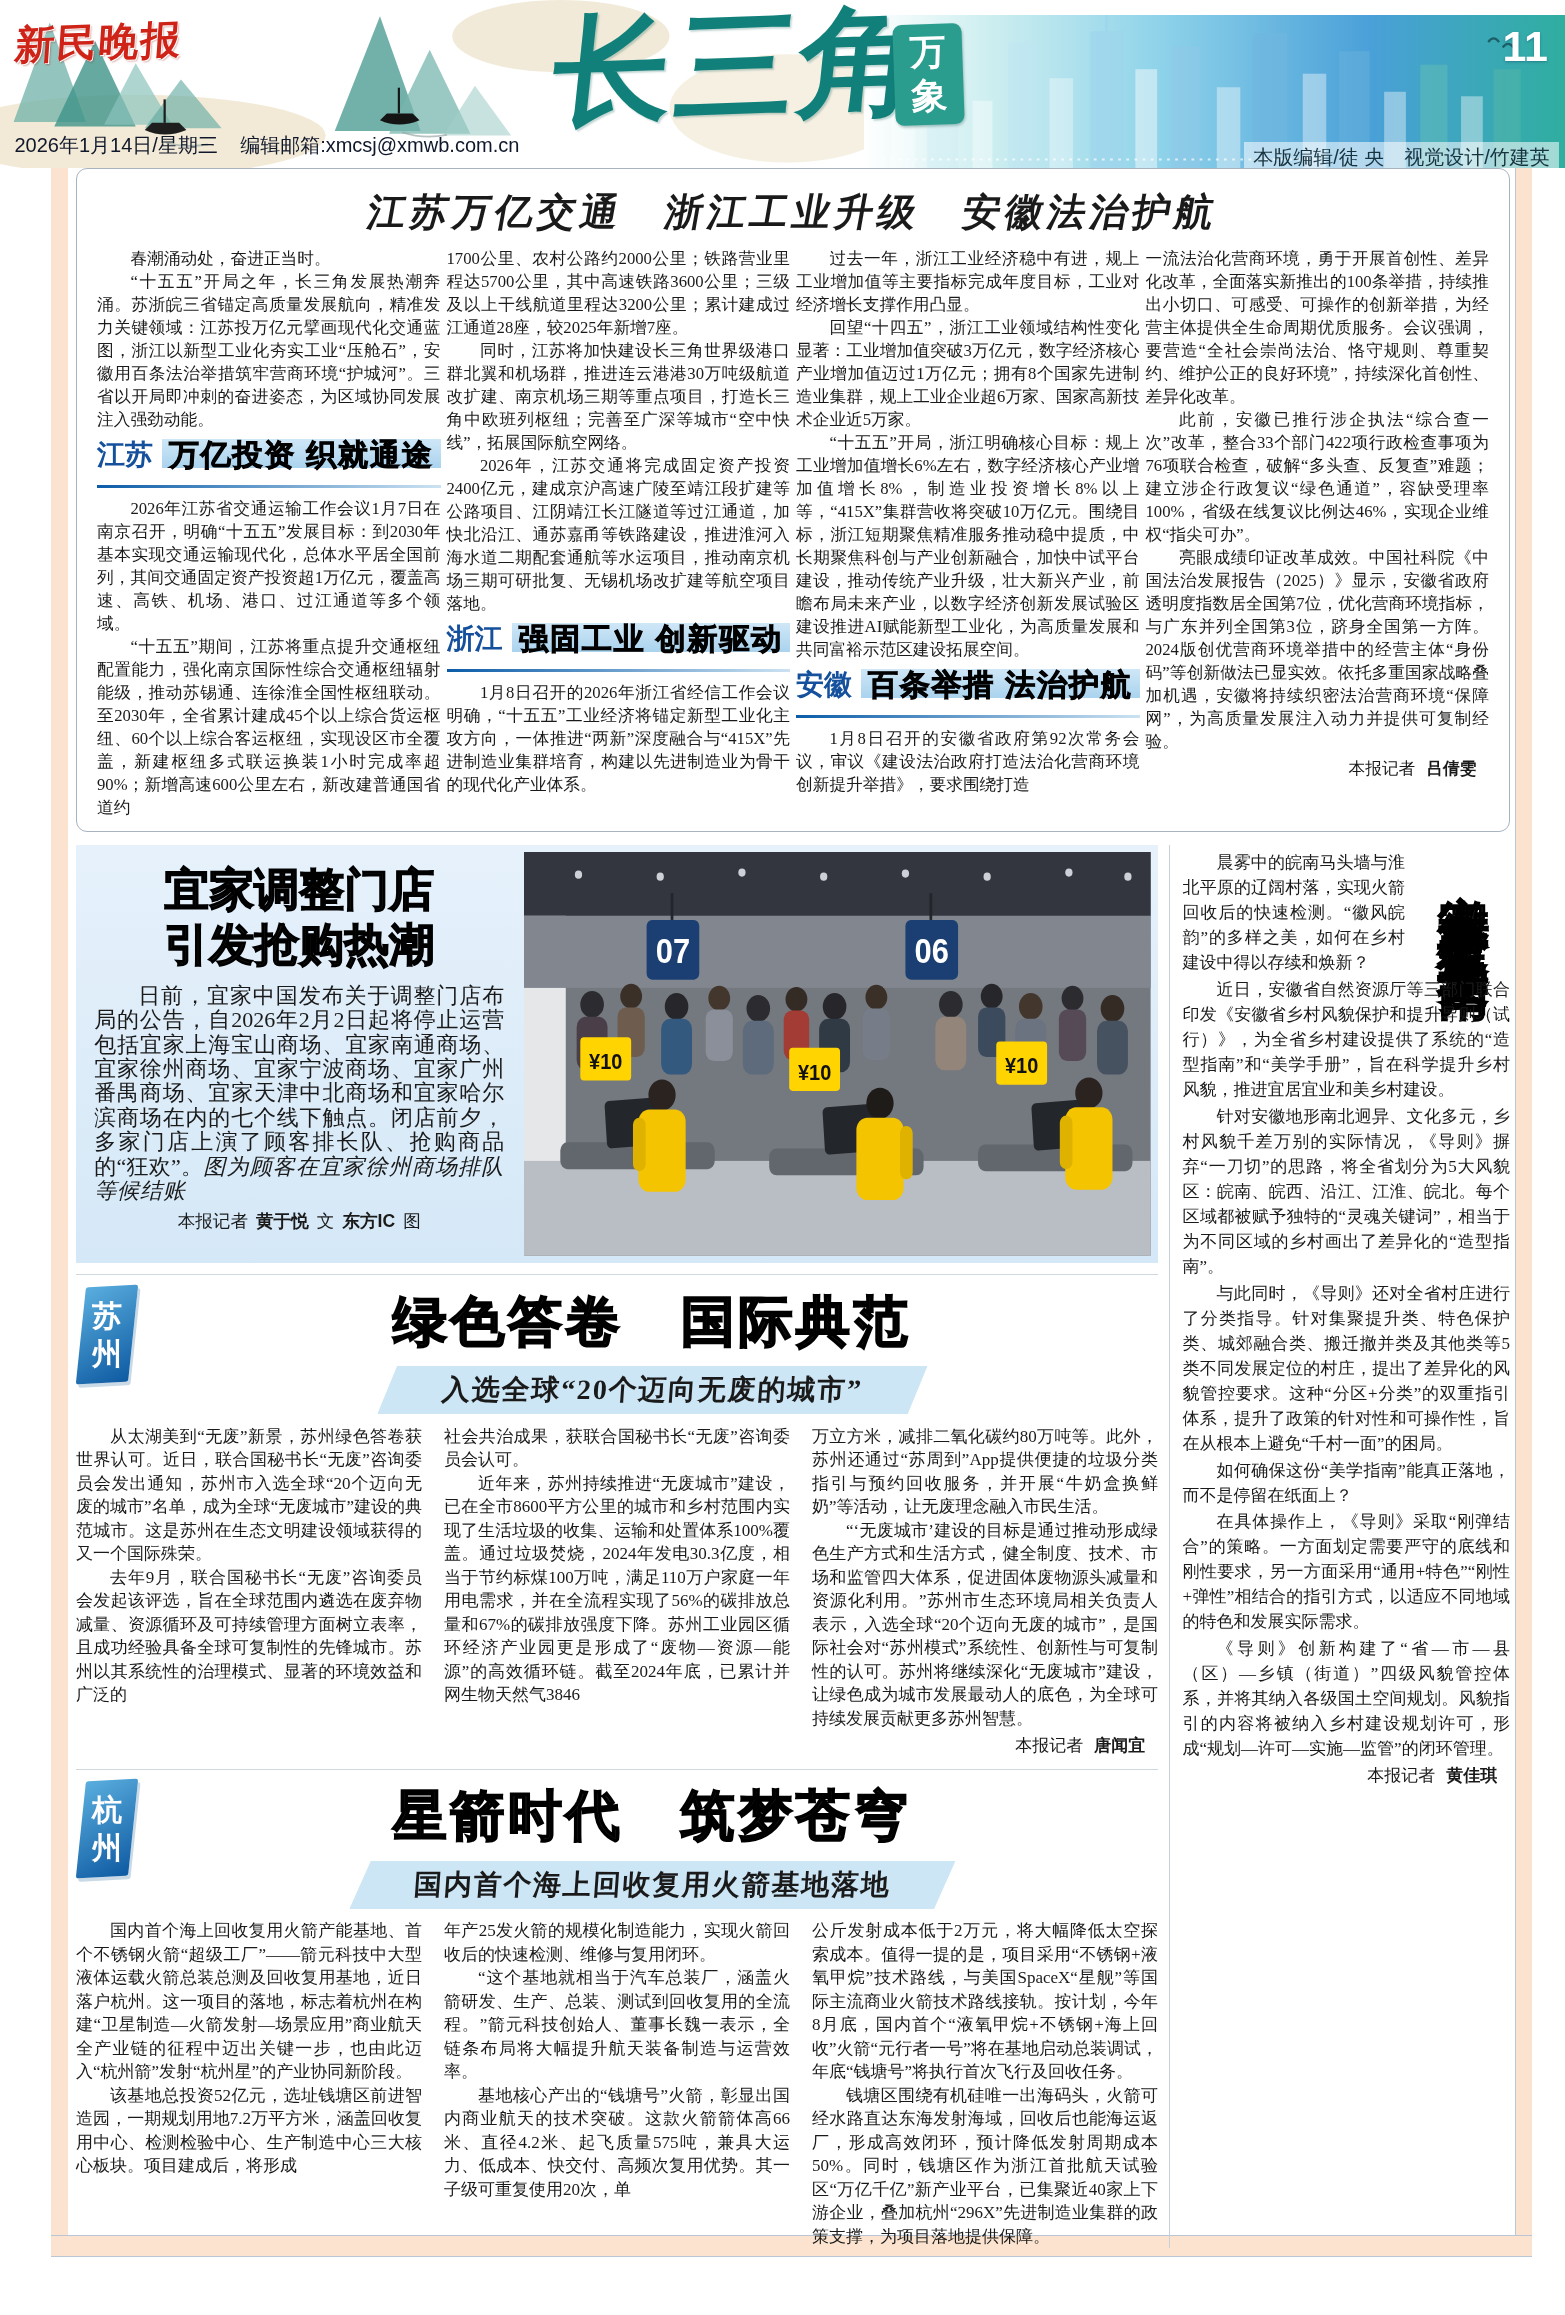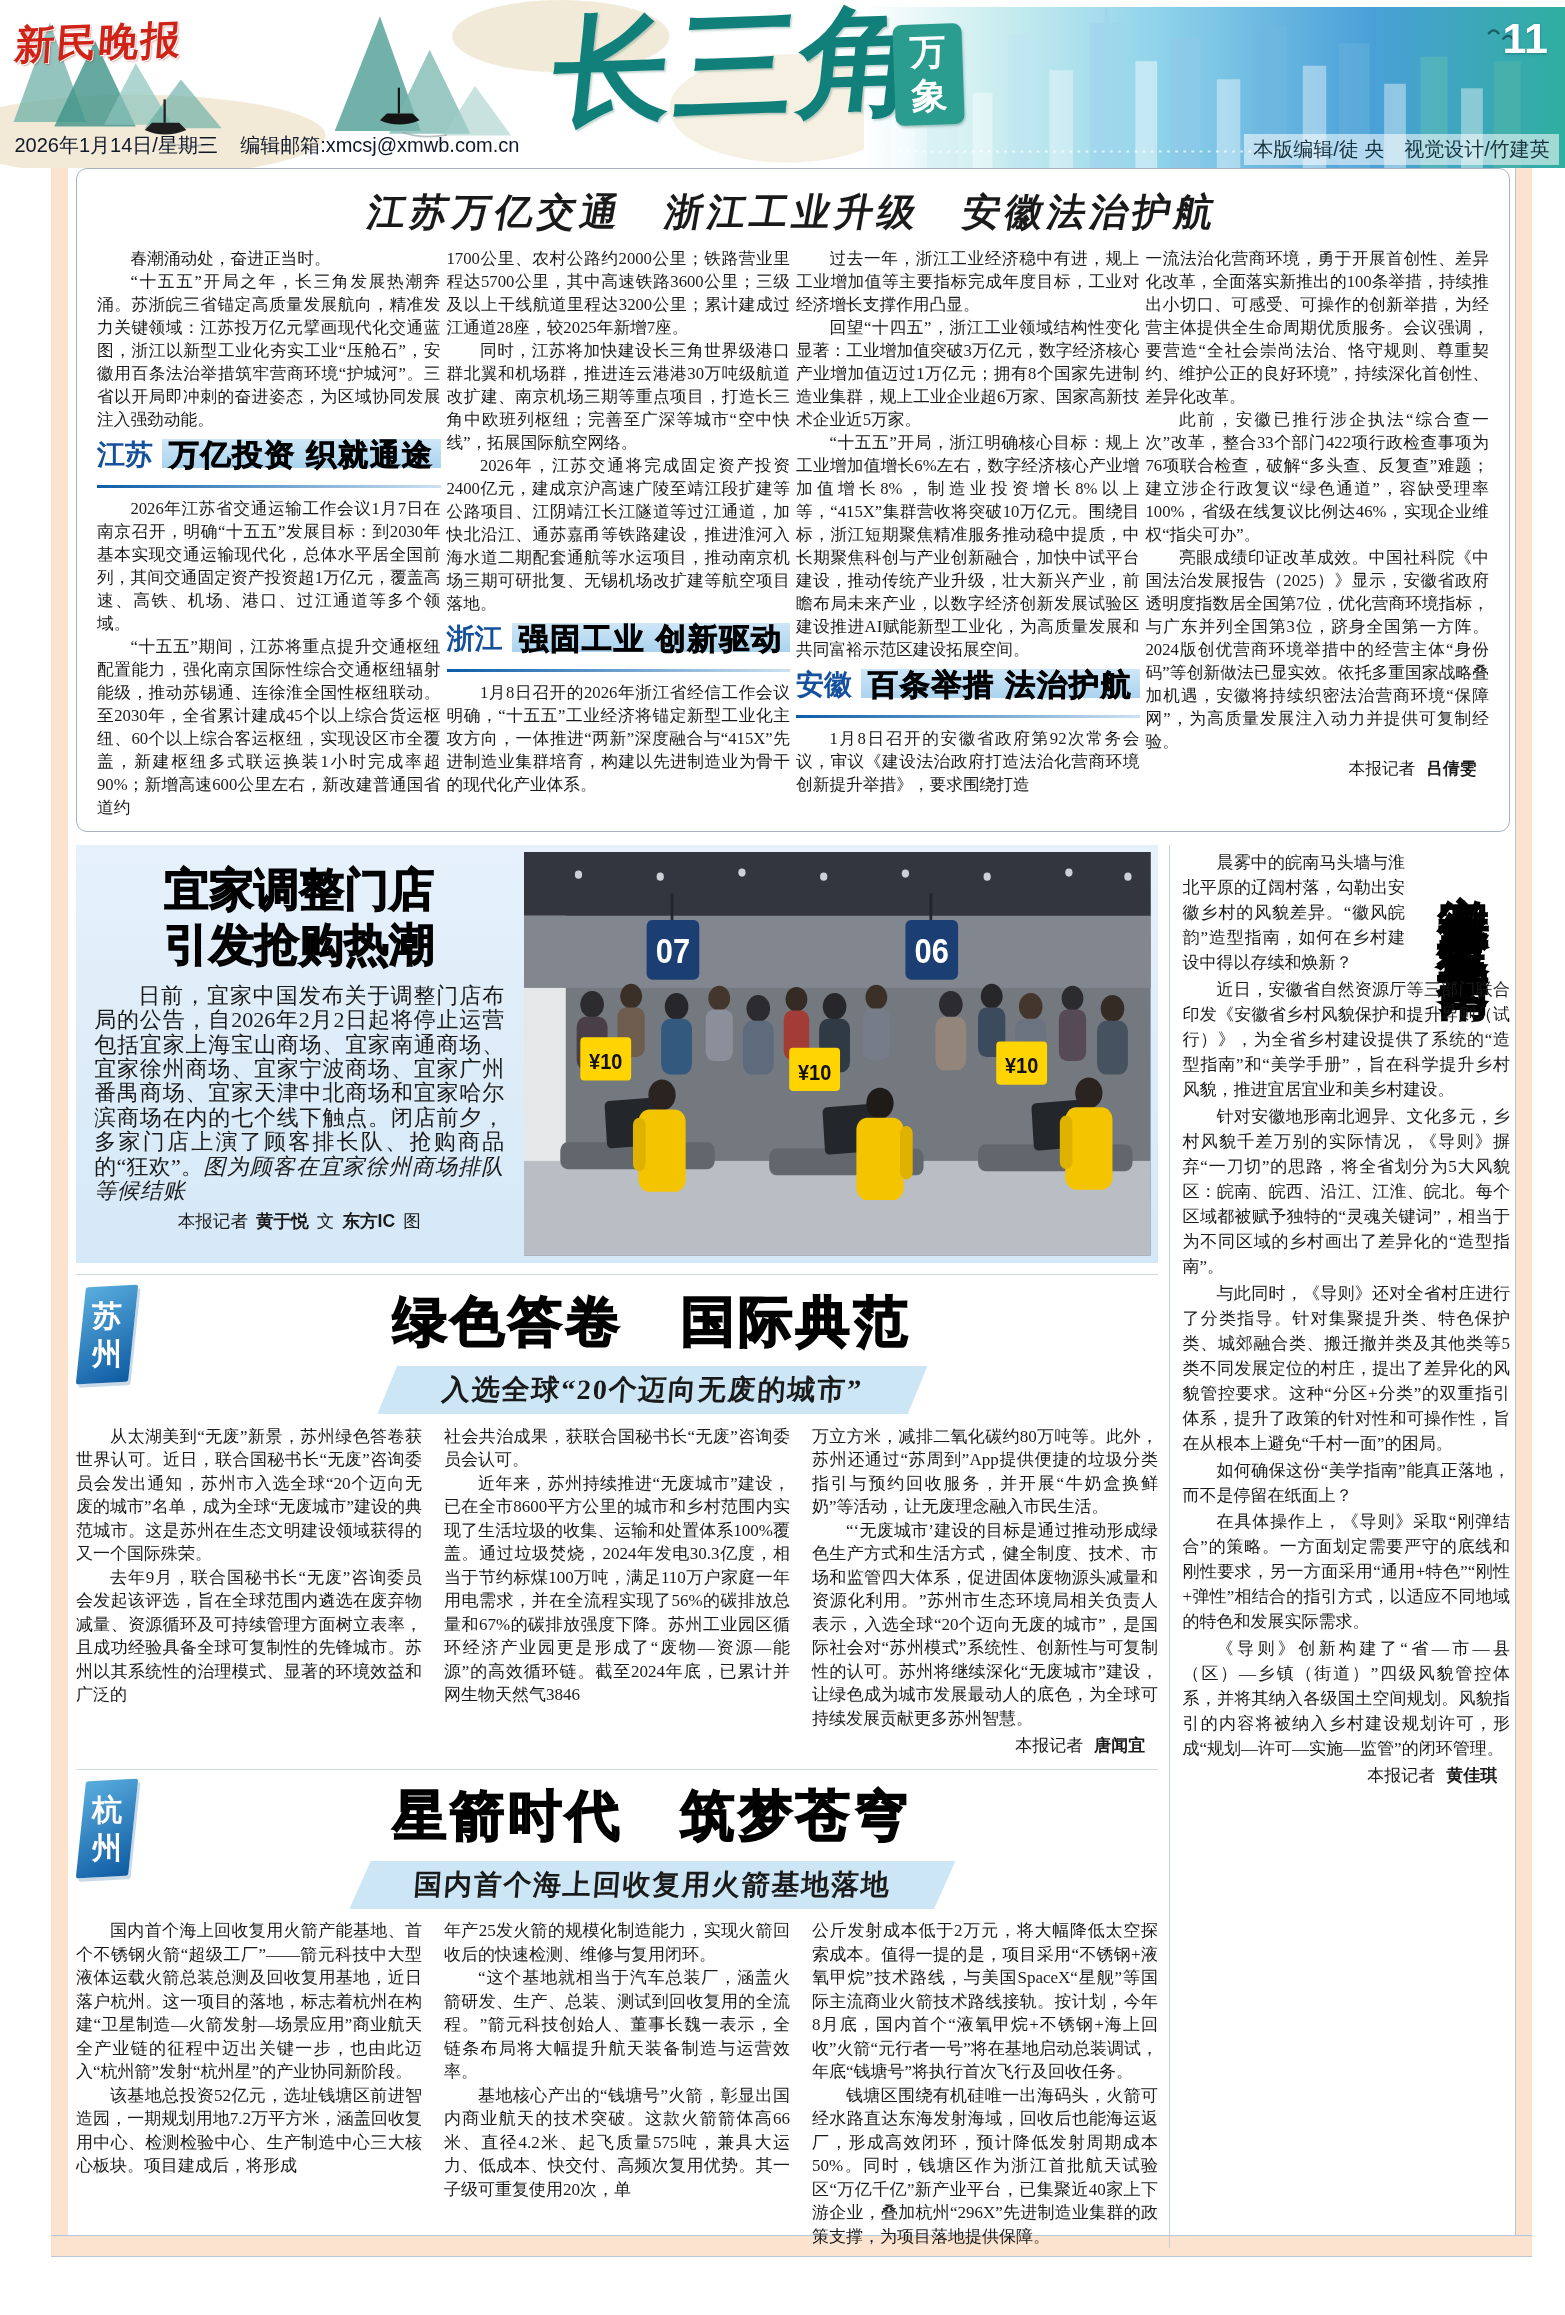--- a/index.html
+++ b/index.html
@@ -20,21 +20,21 @@
   .frame-left{position:absolute;left:51px;top:168px;bottom:33px;width:17px;background:var(--peach);}
   .frame-right{position:absolute;right:34px;top:168px;bottom:33px;width:17px;background:var(--peach);border-left:1.8px solid #b9c6d6;}
   .frame-bottom{position:absolute;left:51px;right:34px;bottom:33px;height:22px;background:var(--peach);border-top:1.8px solid #b9c6d6;border-bottom:1.8px solid #b9c6d6;}
 
   
   .header{position:relative;height:168px;overflow:hidden;background:#fff;}
   .paint{position:absolute;left:0;top:0;width:873px;height:168px;}
   .paint svg{width:100%;height:100%;}
   .masthead{position:absolute;left:14.5px;top:14.5px;font-family:var(--serif);font-weight:900;font-size:40px;color:#cf2318;transform:rotate(-2deg) skewX(-6deg);letter-spacing:1.8px;text-shadow:0.9px 0.9px 0 #fff,1.8px 1.8px 1.8px rgba(140,20,10,.35);}
   .dateline{position:absolute;left:14.5px;top:132px;font-family:var(--sans);font-size:20px;color:#0f172a;white-space:nowrap;}
-  .cityband{position:absolute;left:864px;right:0;top:7px;height:168px;background:linear-gradient(90deg,#ffffff 0%,#cdeef0 18%,#8fd3ea 42%,#4aa0d8 72%,#2fae9f 100%);}
+  .cityband{position:absolute;left:864px;right:0;top:15px;height:168px;background:linear-gradient(90deg,#ffffff 0%,#cdeef0 18%,#8fd3ea 42%,#4aa0d8 72%,#2fae9f 100%);}
   .cityband svg{position:absolute;inset:0;width:100%;height:100%;}
   .pagenum{position:absolute;right:18px;top:7.2px;font-family:var(--sans);font-weight:700;font-size:43px;color:#fff;text-shadow:0 0.9px 2.7px rgba(0,60,90,.4);}
   .editorline{position:absolute;right:7.2px;top:127px;font-family:var(--sans);font-size:20px;color:#17333f;background:rgba(255,255,255,.55);padding:1.8px 9px;white-space:nowrap;}
   .secttitle{position:absolute;left:554px;top:-12.7px;font-family:var(--serif);font-weight:900;font-size:119px;color:var(--teal);transform:skewX(-8deg) rotate(-2deg);letter-spacing:3.6px;text-shadow:1.8px 1.8px 1.8px rgba(10,90,80,.25);}
   .seal{position:absolute;left:894px;top:23.5px;width:69px;height:101px;background:#2a9d8f;border-radius:9px;color:#fff;font-family:var(--serif);font-weight:700;font-size:36px;line-height:1.2;display:flex;align-items:center;justify-content:center;transform:rotate(-2deg);box-shadow:0.9px 1.8px 2.7px rgba(0,70,60,.3);}
   .seal span{width:1em;word-break:break-all;text-align:center;}
 
   .main{margin:0 56px 42px 76px;position:relative;}
 
   
@@ -395,21 +395,21 @@
       </section>
     </div>
 
     <div class="vdiv"></div>
 
     <aside class="lower-right">
       <article class="anhui">
         <div class="anhui-float">
           <div class="anhui-vtitle">安徽乡村建设有了『美学指南』</div>
         </div>
-        <p class="para">晨雾中的皖南马头墙与淮北平原的辽阔村落，勾勒出安徽乡村的风貌差异。“徽风皖韵”造型指南，如何在乡村建设中得以存续和焕新？</p>
+        <p class="para">晨雾中的皖南马头墙与淮北平原的辽阔村落，实现火箭回收后的快速检测。“徽风皖韵”的多样之美，如何在乡村建设中得以存续和焕新？</p>
         <p class="para">近日，安徽省自然资源厅等三部门联合印发《安徽省乡村风貌保护和提升导则（试行）》，为全省乡村建设提供了系统的“造型指南”和“美学手册”，旨在科学提升乡村风貌，推进宜居宜业和美乡村建设。</p>
         <p class="para">针对安徽地形南北迥异、文化多元，乡村风貌千差万别的实际情况，《导则》摒弃“一刀切”的思路，将全省划分为5大风貌区：皖南、皖西、沿江、江淮、皖北。每个区域都被赋予独特的“灵魂关键词”，相当于为不同区域的乡村画出了差异化的“造型指南”。</p>
         <p class="para">与此同时，《导则》还对全省村庄进行了分类指导。针对集聚提升类、特色保护类、城郊融合类、搬迁撤并类及其他类等5类不同发展定位的村庄，提出了差异化的风貌管控要求。这种“分区+分类”的双重指引体系，提升了政策的针对性和可操作性，旨在从根本上避免“千村一面”的困局。</p>
         <p class="para">如何确保这份“美学指南”能真正落地，而不是停留在纸面上？</p>
         <p class="para">在具体操作上，《导则》采取“刚弹结合”的策略。一方面划定需要严守的底线和刚性要求，另一方面采用“通用+特色”“刚性+弹性”相结合的指引方式，以适应不同地域的特色和发展实际需求。</p>
         <p class="para">《导则》创新构建了“省—市—县（区）—乡镇（街道）”四级风貌管控体系，并将其纳入各级国土空间规划。风貌指引的内容将被纳入乡村建设规划许可，形成“规划—许可—实施—监管”的闭环管理。</p>
         <p class="para byline">
           <span>本报记者</span><b>黄佳琪</b>
         </p>
       </article>

